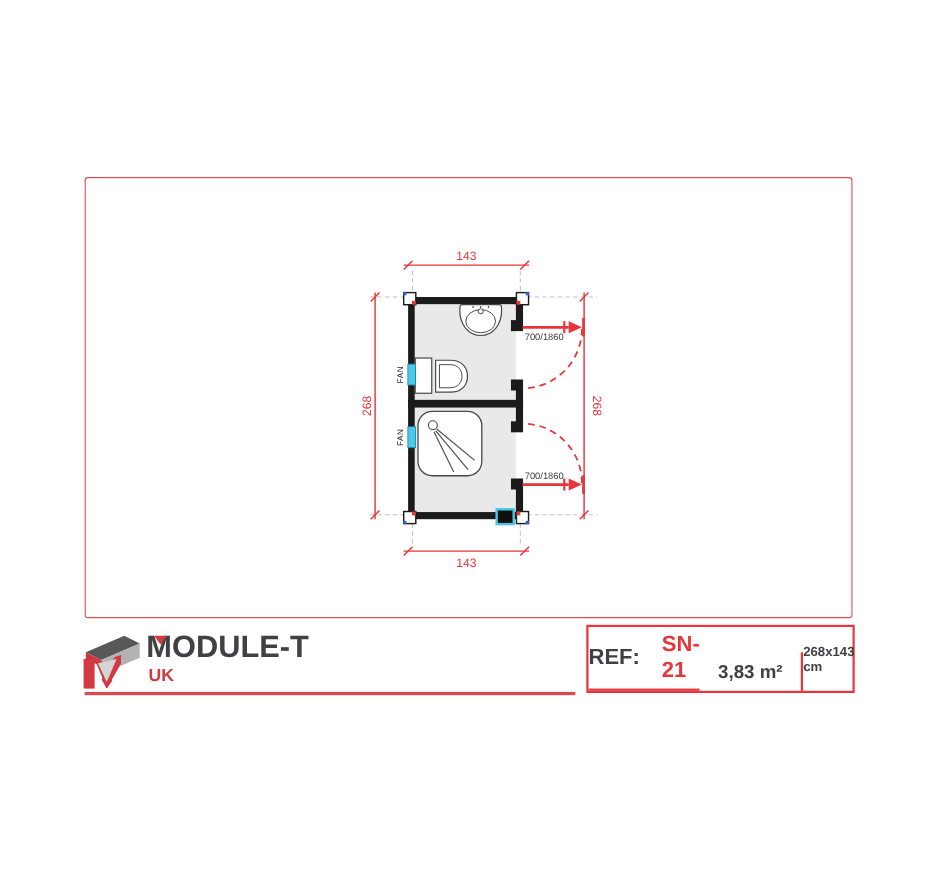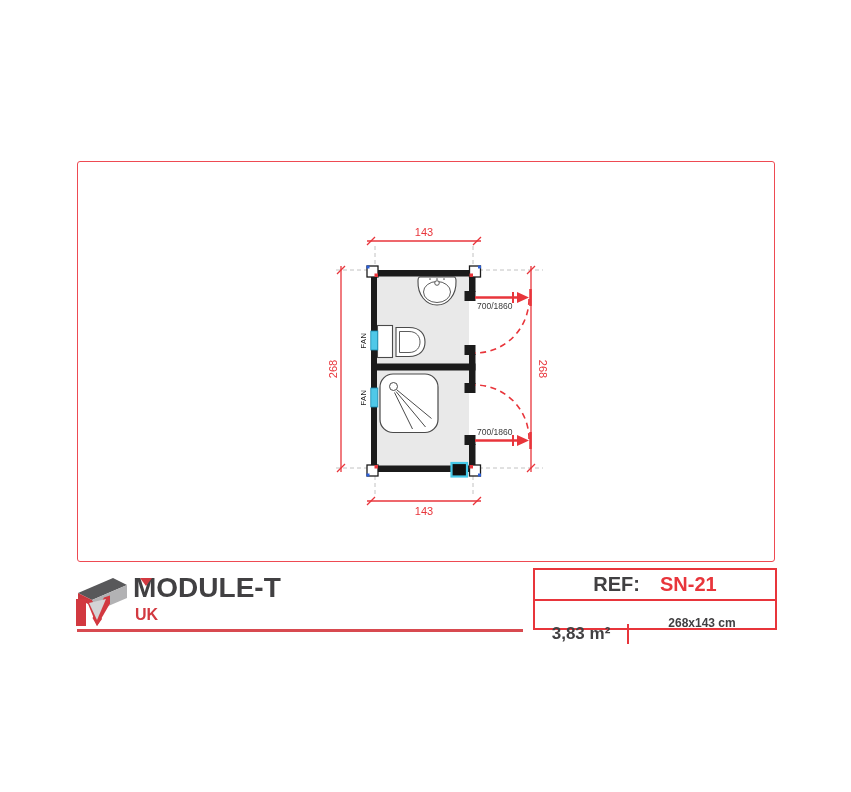--- a/index.html
+++ b/index.html
@@ -15,21 +15,21 @@
             font-size:28px;font-weight:bold;color:#414042;letter-spacing:0px;line-height:28px;}
   .m-notch{position:absolute;left:140px;top:578px;width:0;height:0;
            border-left:6px solid transparent;border-right:6px solid transparent;
            border-top:8px solid #d23940;}
   .uk{position:absolute;left:135px;top:606px;font-size:16px;font-weight:bold;color:#d23940;}
   .brand-underline{position:absolute;left:77px;top:629px;width:446px;height:2.5px;background:#d84a50;}
 
   
   .tblock{position:absolute;left:533px;top:568px;width:244px;height:62px;
           border:2px solid #e8353b;box-sizing:border-box;background:#fff;
-          display:flex;flex-direction:column;}
+          display:flex;flex-direction:row;}
   .trow1{flex:0 0 29px;display:flex;align-items:center;justify-content:center;
          border-bottom:2px solid #e8353b;font-size:20px;font-weight:bold;color:#414042;}
   .trow1 .ref-value{color:#e8353b;margin-left:20px;}
   .trow2{flex:1;display:flex;}
   .cell-area{flex:0 0 92px;display:flex;align-items:center;justify-content:center;
              border-right:2px solid #e8353b;font-size:17px;font-weight:bold;color:#414042;margin-top:23px;}
   .cell-size{flex:1;display:flex;align-items:center;justify-content:center;
              font-size:12px;font-weight:bold;color:#414042;}
 
   

